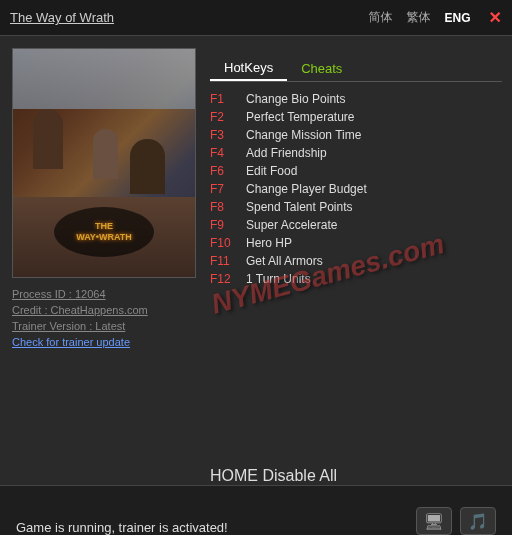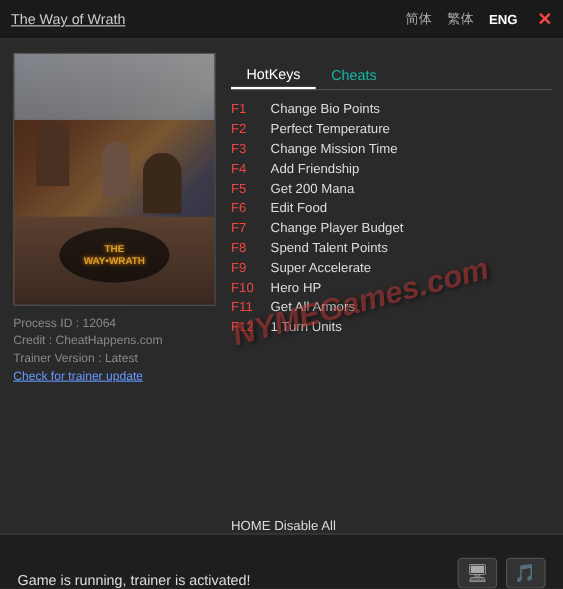--- a/index.html
+++ b/index.html
@@ -143,20 +143,21 @@
     .info-section {
       margin-top: 10px;
       color: #bbb;
       font-size: 11px;
     }
     .info-row {
       margin-bottom: 4px;
     }
     .info-label {
       color: #888;
+      text-decoration: underline;
     }
     .update-link {
       color: #6699ff;
       text-decoration: underline;
       cursor: pointer;
       font-size: 11px;
     }
 
     
     .right-panel {
@@ -168,21 +169,21 @@
 
     
     .tabs {
       display: flex;
       gap: 0;
       border-bottom: 1px solid #555;
       margin-bottom: 8px;
       padding-top: 20px;
     }
     .tab {
-      color: #14b8a6;
+      color: #84cc16;
       font-size: 13px;
       padding: 4px 14px;
       cursor: pointer;
       background: none;
       border: none;
     }
     .tab.active {
       color: #fff;
       border-bottom: 2px solid #fff;
     }
@@ -205,21 +206,21 @@
       font-size: 12px;
     }
     .hotkey-action {
       color: #ddd;
       font-size: 12px;
     }
 
     .home-row {
       margin-top: 6px;
       color: #ddd;
-      font-size: 12px;
+      font-size: 16px;
     }
 
     
     .watermark {
       position: absolute;
       top: 50%;
       left: 50%;
       transform: translate(-20%, -30%) rotate(-15deg);
       color: rgba(200, 60, 60, 0.5);
       font-size: 28px;
@@ -329,24 +330,20 @@
         </div>
         <div class="hotkey-row">
           <span class="hotkey-key">F3</span>
           <span class="hotkey-action">Change Mission Time</span>
         </div>
         <div class="hotkey-row">
           <span class="hotkey-key">F4</span>
           <span class="hotkey-action">Add Friendship</span>
         </div>
         <div class="hotkey-row">
-          <span class="hotkey-key">F5</span>
-          <span class="hotkey-action">Get 200 Mana</span>
-        </div>
-        <div class="hotkey-row">
           <span class="hotkey-key">F6</span>
           <span class="hotkey-action">Edit Food</span>
         </div>
         <div class="hotkey-row">
           <span class="hotkey-key">F7</span>
           <span class="hotkey-action">Change Player Budget</span>
         </div>
         <div class="hotkey-row">
           <span class="hotkey-key">F8</span>
           <span class="hotkey-action">Spend Talent Points</span>

